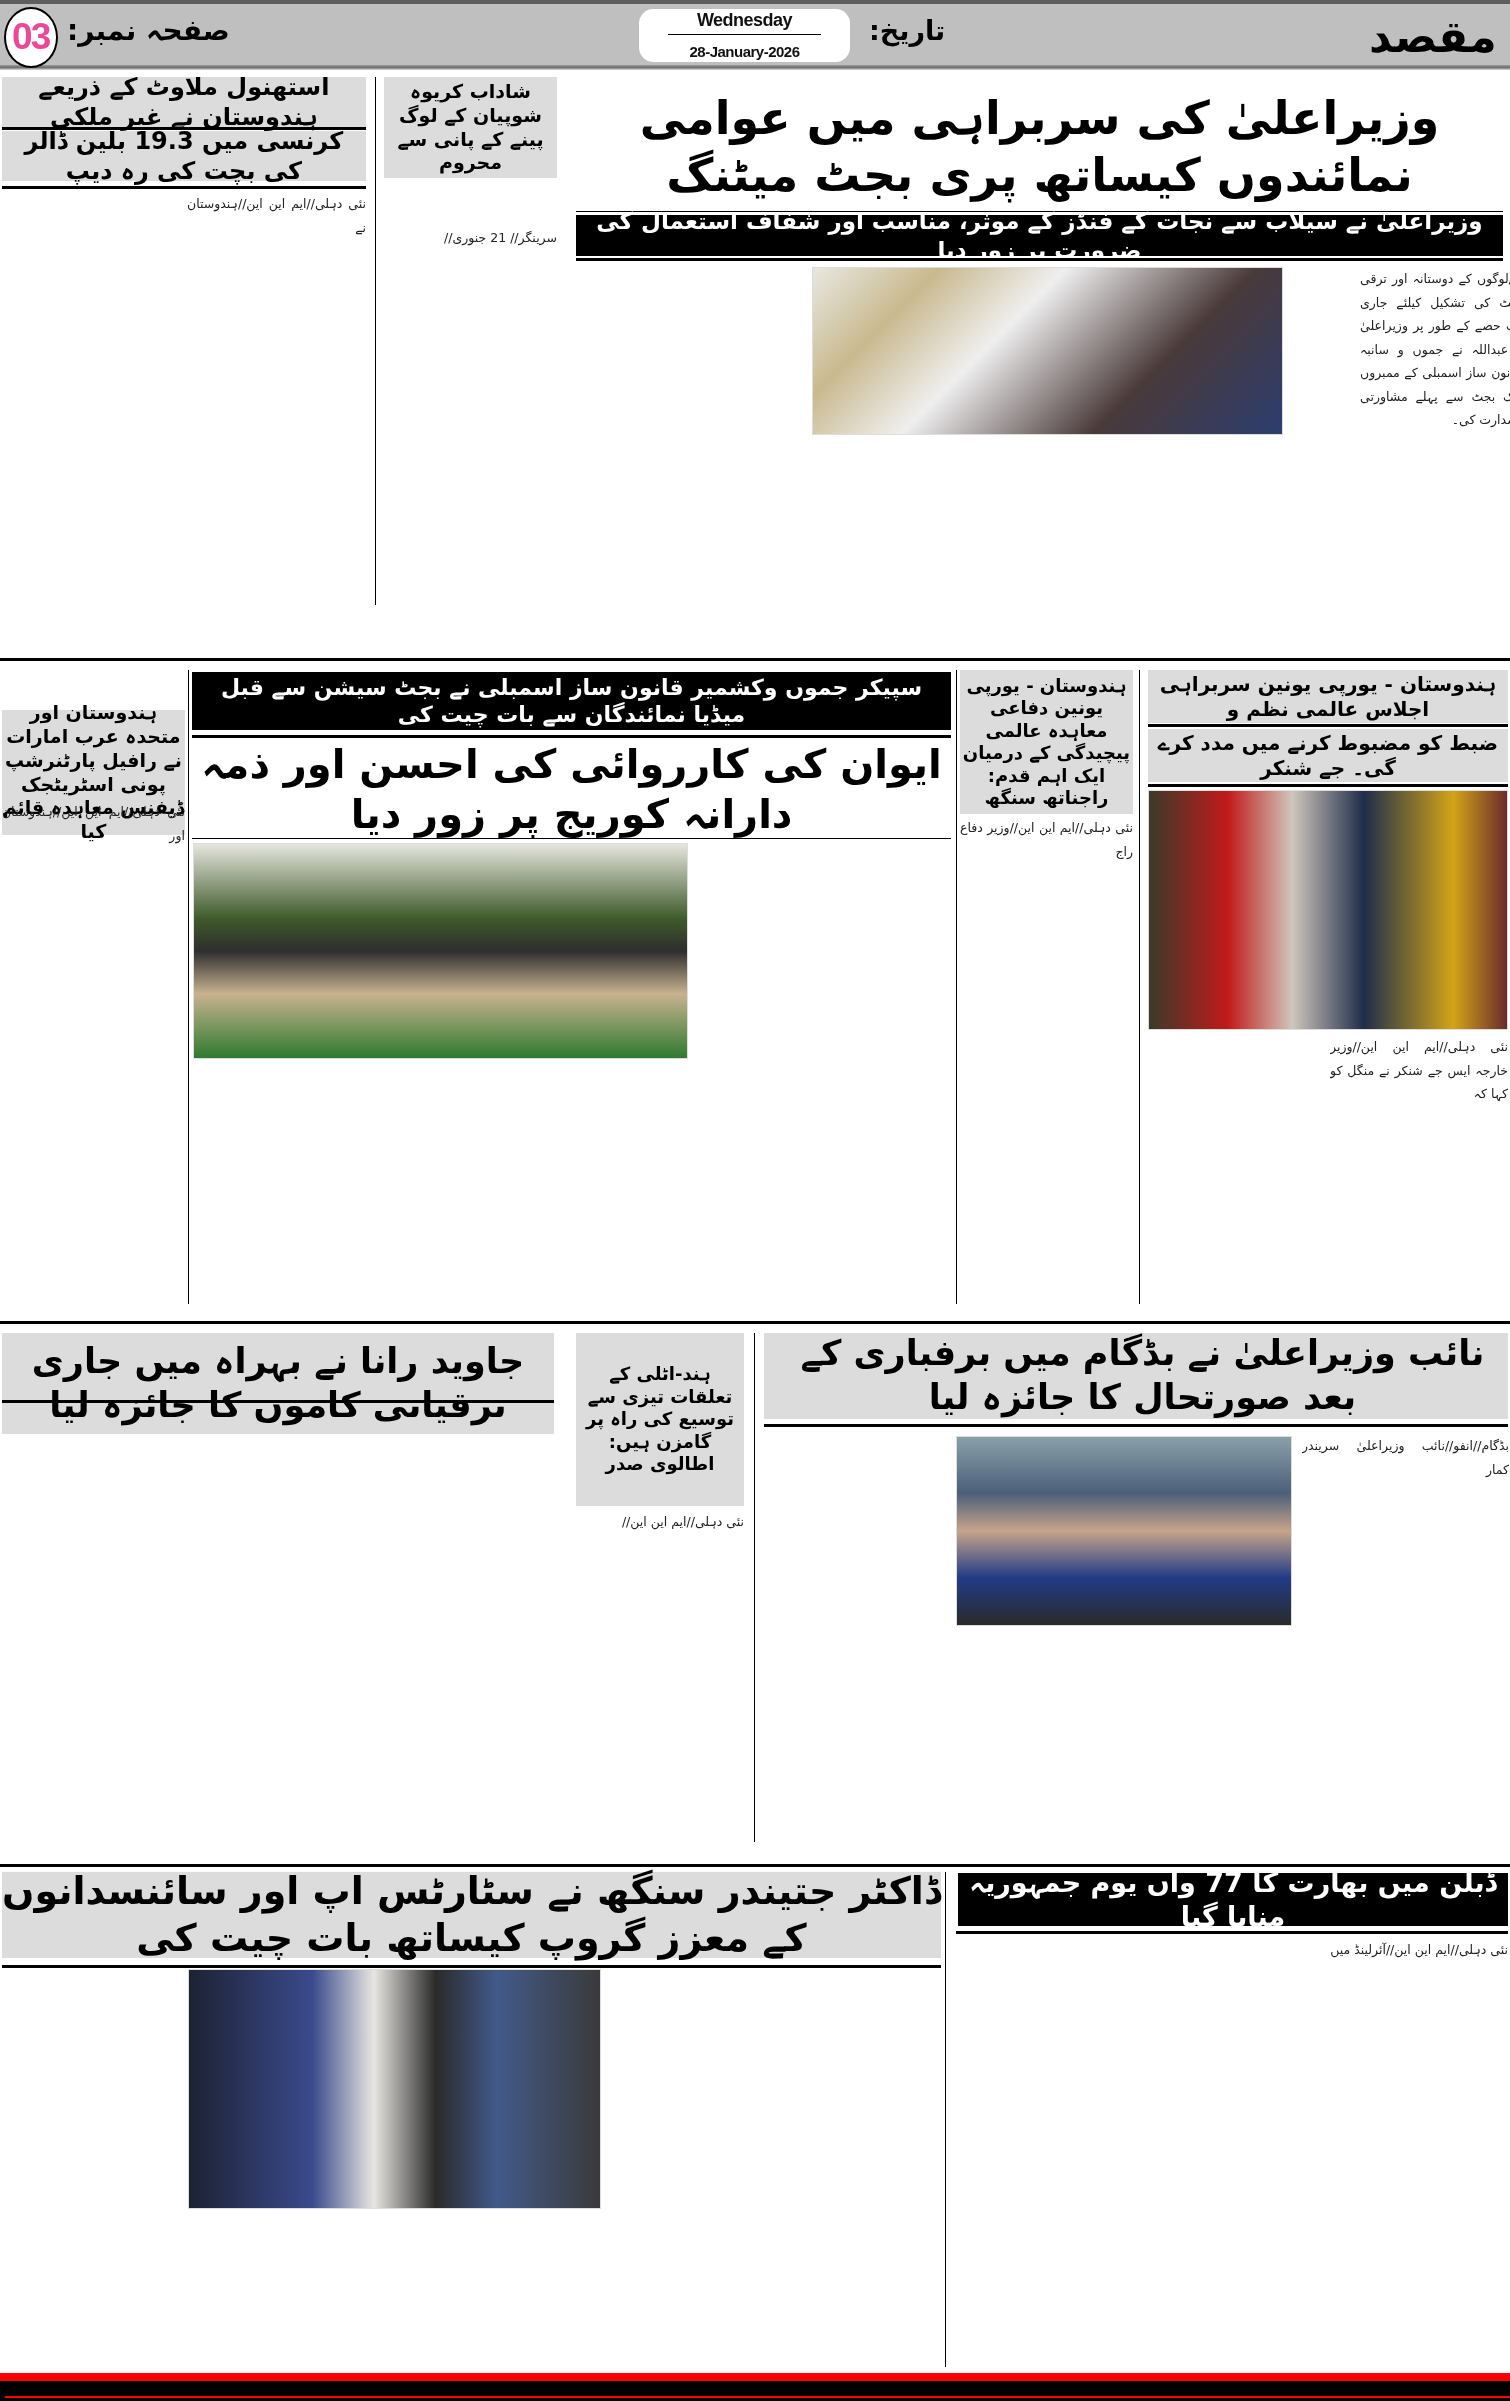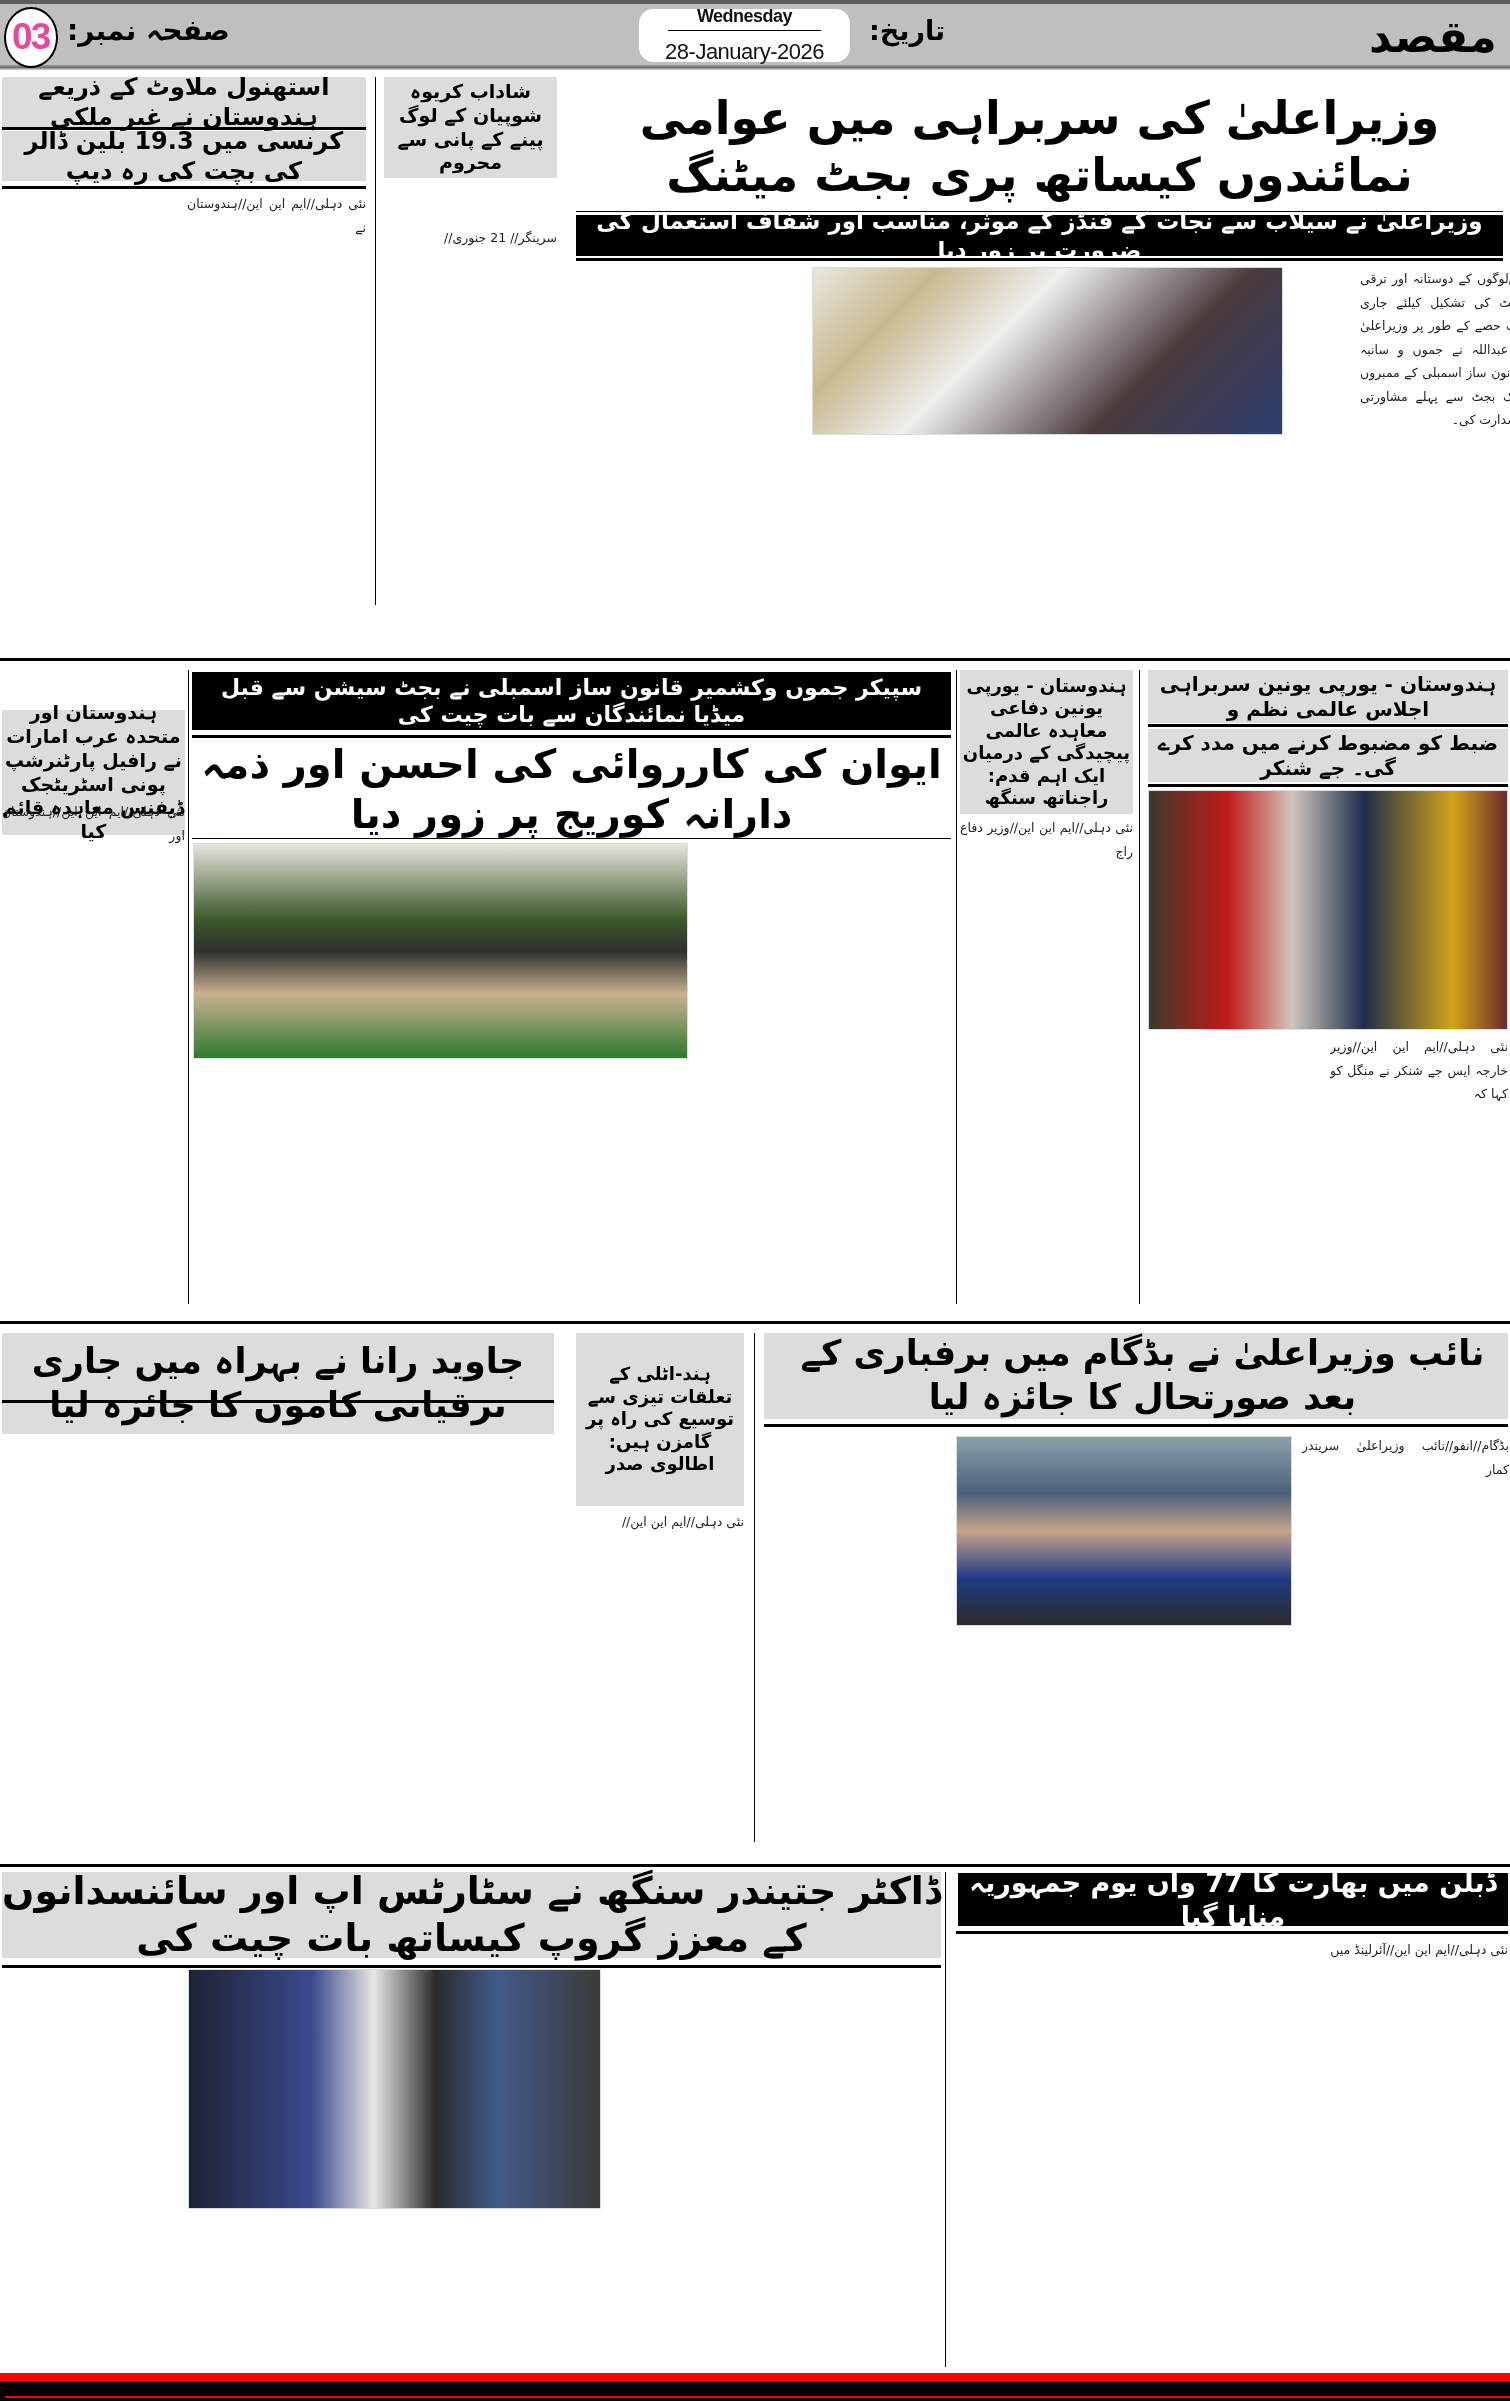--- a/index.html
+++ b/index.html
@@ -11,21 +11,21 @@
   .topbar { left:0; top:0; width:1511px; height:3.8px; background:#5e5e5e; }
   .mast { left:0; top:3.8px; width:1511px; height:61px; background:#bfbfbf; }
   .mast-shadow { left:0; top:65px; width:1511px; height:4.8px; background:linear-gradient(#9a9a9a,#6f6f6f,#dcdcdc); }
   .page-oval { left:3.8px; top:6.7px; width:54px; height:61px; border:2.4px solid #000; border-radius:50%; background:#fff;
                display:flex; align-items:center; justify-content:center; font-family:"Liberation Sans", sans-serif;
                font-weight:700; font-size:37px; letter-spacing:-1.9px; color:#ec4899; }
   .page-label { left:67px; top:14.4px; font-size:28px; font-weight:700; color:#000; }
   .date-box { left:639px; top:8.6px; width:211px; height:53px; background:#fff; border-radius:14.4px;
               display:flex; flex-direction:column; align-items:center; justify-content:center; font-family:"Liberation Sans", sans-serif; }
   .date-day { font-size:18px; font-weight:700; letter-spacing:-0.5px; border-bottom:1.4px double #000; padding:0 29px 2.9px; }
-  .date-full { font-size:22px; font-weight:400; letter-spacing:-0.5px; margin-top:8px; }
+  .date-full { font-size:15px; font-weight:700; letter-spacing:-0.5px; margin-top:8px; }
   .date-label { left:869px; top:15.4px; font-size:27px; font-weight:700; color:#000; }
   .logo { left:1369px; top:10.6px; font-size:44px; font-weight:900; color:#000; letter-spacing:-2.9px; }
   
   .rule { background:#000; height:2.9px; }
   .rule-thin { background:#000; height:1px; }
   .vrule { background:#000; width:1px; }
   
   .hl { font-weight:700; color:#000; display:flex; align-items:center; justify-content:center; text-align:center; line-height:1.25; }
   .hl-black { background:#000; color:#fff; }
   .hl-grey { background:#dcdcdc; }

